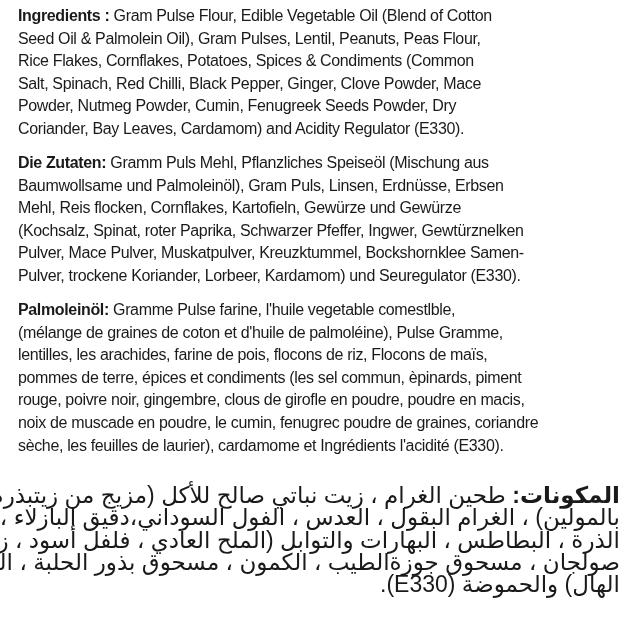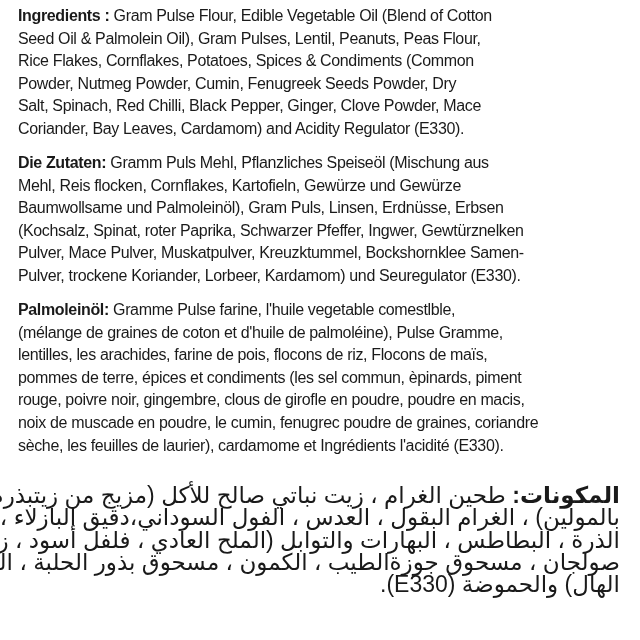--- a/index.html
+++ b/index.html
@@ -17,29 +17,29 @@
   #ar { top: 484px; left: 0; width: 620px; direction: rtl; text-align: right; font-size: 23px; line-height: 22.3px; letter-spacing: 0; }
   #ar .line { padding-right: 0; }
 </style>
 </head>
 <body>
 
 <div id="en" class="block">
   <span class="line"><span class="b">Ingredients :</span><span> Gram Pulse Flour, Edible Vegetable Oil (Blend of Cotton</span></span>
   <span class="line">Seed Oil &amp; Palmolein Oil), Gram Pulses, Lentil, Peanuts, Peas Flour,</span>
   <span class="line">Rice Flakes, Cornflakes, Potatoes, Spices &amp; Condiments (Common</span>
+  <span class="line">Salt, Spinach, Red Chilli, Black Pepper, Ginger, Clove Powder, Mace</span>
   <span class="line">Powder, Nutmeg Powder, Cumin, Fenugreek Seeds Powder, Dry</span>
-  <span class="line">Salt, Spinach, Red Chilli, Black Pepper, Ginger, Clove Powder, Mace</span>
   <span class="line">Coriander, Bay Leaves, Cardamom) and Acidity Regulator (E330).</span>
 </div>
 
 <div id="de" class="block">
   <span class="line"><span class="b">Die Zutaten:</span><span> Gramm Puls Mehl, Pflanzliches Speiseöl (Mischung aus</span></span>
+  <span class="line">Baumwollsame und Palmoleinöl), Gram Puls, Linsen, Erdnüsse, Erbsen</span>
   <span class="line">Mehl, Reis flocken, Cornflakes, Kartofieln, Gewürze und Gewürze</span>
-  <span class="line">Baumwollsame und Palmoleinöl), Gram Puls, Linsen, Erdnüsse, Erbsen</span>
   <span class="line">(Kochsalz, Spinat, roter Paprika, Schwarzer Pfeffer, Ingwer, Gewtürznelken</span>
   <span class="line">Pulver, Mace Pulver, Muskatpulver, Kreuzktummel, Bockshornklee Samen-</span>
   <span class="line">Pulver, trockene Koriander, Lorbeer, Kardamom) und Seuregulator (E330).</span>
 </div>
 
 <div id="fr" class="block">
   <span class="line"><span class="b">Palmoleinöl:</span><span> Gramme Pulse farine, l'huile vegetable comestlble,</span></span>
   <span class="line">(mélange de graines de coton et d'huile de palmoléine), Pulse Gramme,</span>
   <span class="line">lentilles, les arachides, farine de pois, flocons de riz, Flocons de maïs,</span>
   <span class="line">pommes de terre, épices et condiments (les sel commun, èpinards, piment</span>

